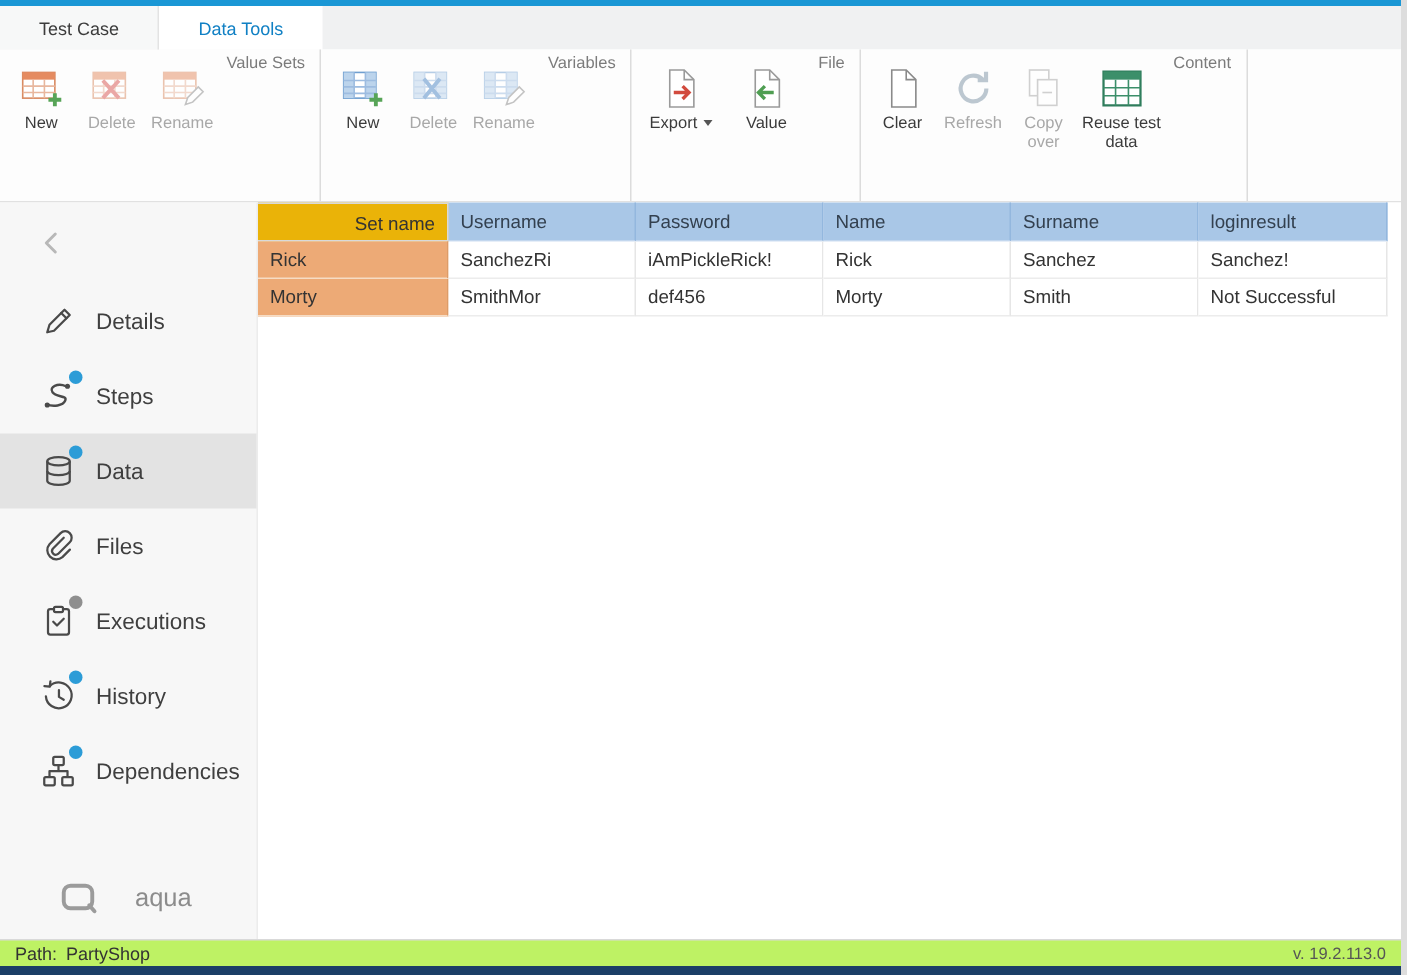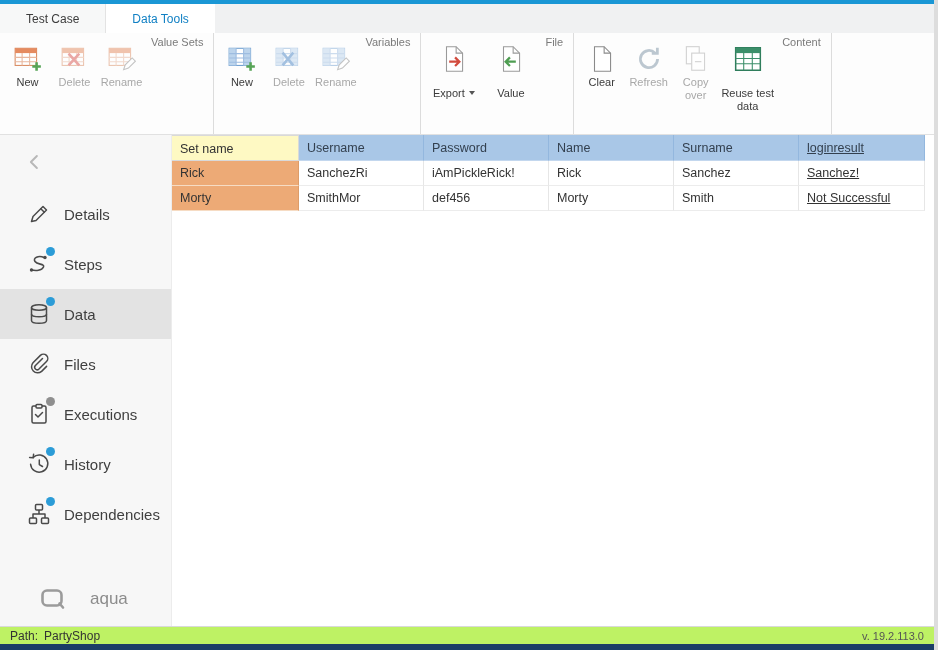--- a/index.html
+++ b/index.html
@@ -12,21 +12,21 @@
   .tabbar { height:29px; background:#f0f1f2; display:flex; align-items:stretch; }
   .tab { padding:0 26px; display:flex; align-items:center; font-size:12px; color:#3c3c3c; cursor:default; }
   .tab.inactive { background:#f7f8f8; border-right:1px solid #e3e3e3; }
   .tab.active { background:#ffffff; color:#1180c4; }
 
   
   .ribbon { height:102px; background:#fdfdfd; border-bottom:1px solid #e1e1e1; display:flex; align-items:stretch; }
   .rgroup { display:flex; flex-direction:row; border-right:1px solid #dcdcdc; padding:2px 4px 0; }
   .rbuttons { flex:1; display:flex; align-items:flex-start; justify-content:center; }
   .rbtn { width:47px; padding-top:7px; display:flex; flex-direction:column; align-items:center; font-size:11px; line-height:1.15; color:#3b3b3b; text-align:center; cursor:default; }
-  .rbtn.wide { width:57px;gap:11px; }
+  .rbtn.wide { width:57px; }
   .rbtn .icon { height:34px; display:flex; align-items:center; justify-content:center; }
   .rbtn.disabled { color:#a8a8a8; }
   .rbtn.disabled svg { opacity:.5; }
   .rlabel { display:flex; align-items:center; justify-content:center; }
   .caret { display:inline-block; width:0; height:0; border-left:3.5px solid transparent; border-right:3.5px solid transparent; border-top:4px solid #555; margin-left:4px; }
   .rgroup-label { text-align:left; font-size:11px; color:#7b7b7b; padding:1px 6px 5px; }
 
   
   .content { display:flex; height:491px; }
   .sidebar { width:172px; background:#f7f7f7; border-right:1px solid #ececec; position:relative; flex:none; }
@@ -37,23 +37,23 @@
   .side-item.selected { background:#e3e3e3; }
   .side-ic { position:relative; width:24px; height:24px; flex:none; }
   .badge { position:absolute; top:-5px; right:-4px; width:9px; height:9px; border-radius:50%; background:#2c9cd7; }
   .badge.gray { background:#8f8f8f; }
   .side-logo { position:absolute; left:40px; bottom:16px; display:flex; align-items:center; gap:24px; color:#8c8c8c; font-size:17px; }
 
   
   .table { font-size:12.5px; color:#333; }
   .t-row { display:flex; }
   .t-cell { height:25px; padding:5px 8px 0; overflow:hidden; white-space:nowrap; }
-  .c0 { width:127px; } .c1,.c2,.c3,.c4 { width:125px; } .c5 { width:126px;text-decoration:underline; }
+  .c0 { width:127px; } .c1,.c2,.c3,.c4 { width:125px; } .c5 { width:126px; }
   .t-head .t-cell { height:26px; padding-top:6px; }
-  .head-set { background:#fef9c3; border:1px solid #d9d9d9; border-left:none; }
+  .head-set { background:#eab308; border:1px solid #d9d9d9; border-left:none;text-align:right; }
   .head-blue { background:#a9c7e7; border-right:1px solid #93b7de; border-bottom:1px solid #c3d7ee; color:#33404f; }
   .t-body .t-cell { background:#fff; border-right:1px solid #e6e6e6; border-bottom:1px solid #ececec; }
   .t-body .name-cell { background:#edaa76; border-right:1px solid #dd9c68; border-bottom:1px solid #f6dcc4; }
 
   
   .statusbar { height:18px; background:#bef264; border-top:1px solid #d9d9d9; display:flex; align-items:center; justify-content:space-between; padding:0 10px; font-size:12px; color:#333; }
   .status-left { display:flex; gap:6px; }
   .version { font-size:11px; color:#555; }
   .bottombar { height:6px; background:#1b3e66; }
 

